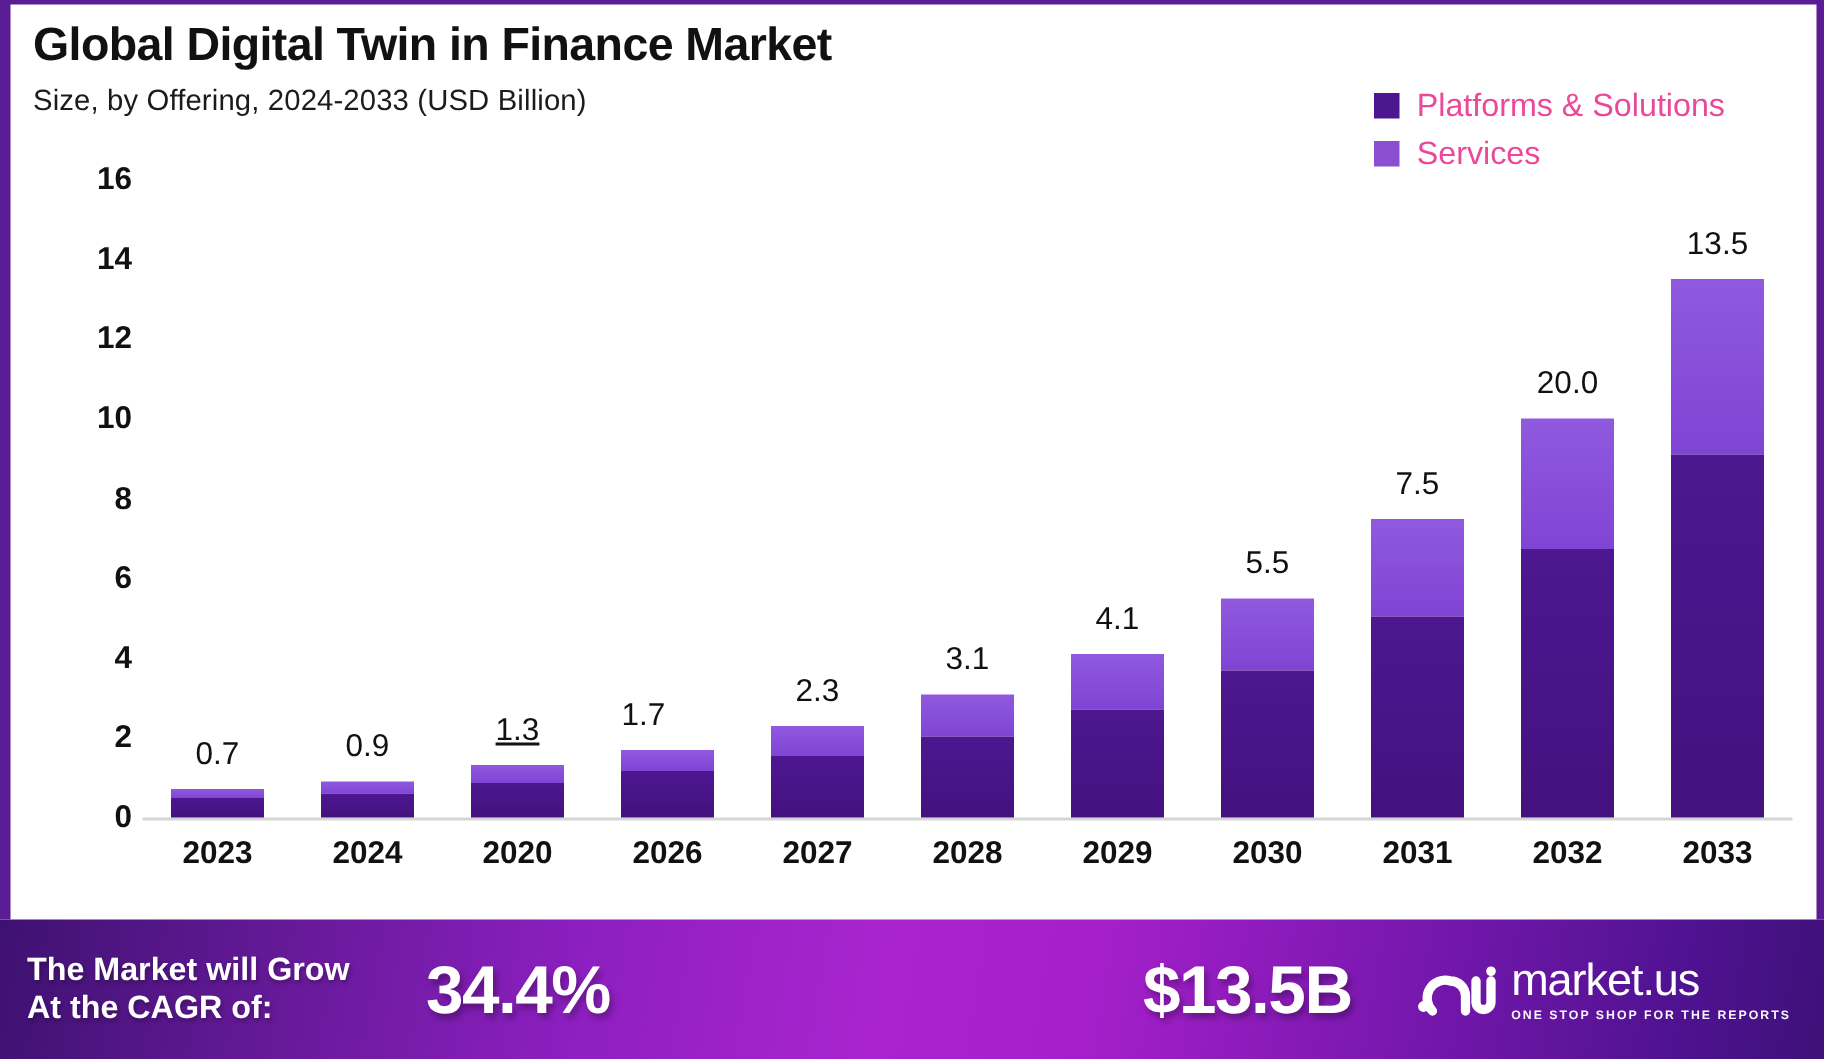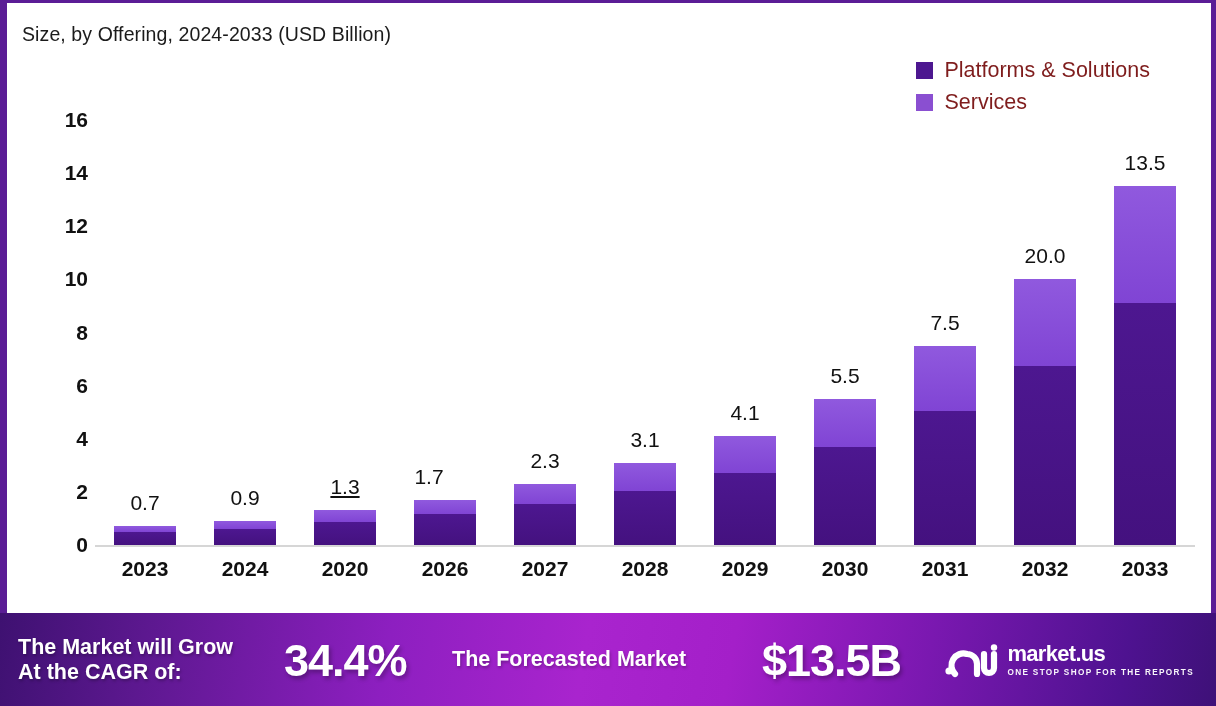--- a/index.html
+++ b/index.html
@@ -30,21 +30,21 @@
   .subtitle{
     margin-top:9px;
     font-size:19.5px;color:#1b1b1b;font-weight:400;
     letter-spacing:0.1px;white-space:nowrap;
   }
 
   
   .legend{position:absolute;right:66px;top:58px;}
   .legend-row{display:flex;align-items:center;margin-bottom:7px;}
   .legend-swatch{width:17px;height:17px;margin-right:11px;flex:0 0 auto;}
-  .legend-label{font-size:21.5px;color:#7f1d1d;white-space:nowrap;}
+  .legend-label{font-size:21.5px;color:#ec4899;white-space:nowrap;}
 
   
   .plot{
     position:absolute;
     left:0;top:0;width:1216px;height:613px;
   }
   .yaxis{position:absolute;left:36px;top:0;width:52px;height:613px;}
   .ytick{
     position:absolute;right:0;
     font-size:21px;font-weight:bold;color:#111;
@@ -106,39 +106,40 @@
   }
   .f1{position:absolute;left:18px;top:50%;transform:translateY(-50%);}
   .f2{position:absolute;left:284px;top:50%;transform:translateY(-50%);}
   .f3{position:absolute;left:452px;top:50%;transform:translateY(-50%);}
   .f4{position:absolute;left:762px;top:50%;transform:translateY(-50%);}
   .logo{position:absolute;right:22px;top:50%;transform:translateY(-50%);
         display:flex;align-items:center;}
   .logo-mark{width:54px;height:40px;margin-right:9px;flex:0 0 auto;}
   .logo-text{display:flex;flex-direction:column;justify-content:center;}
   .logo-word{
-    color:#ffffff;font-size:22px;font-weight:bold;line-height:1;
+    color:#ffffff;font-size:30px;font-weight:normal;line-height:1;
     letter-spacing:-0.7px;white-space:nowrap;
   }
   .logo-tag{
     color:#ffffff;font-size:8.2px;font-weight:bold;
     letter-spacing:1.35px;margin-top:3px;white-space:nowrap;
     opacity:.96;
   }
 </style>
 </head>
 <body>
 
 <div id="page">
 
   <div class="frame-top"></div>
   <div class="frame-left"></div>
   <div class="frame-right"></div>
 
   <div class="head">
+    <div class="title">Global Digital Twin in Finance Market</div>
     <div class="subtitle">Size, by Offering, 2024-2033 (USD Billion)</div>
   </div>
 
   <div class="legend" id="legend">
       <div class="legend-row">
         <span class="legend-swatch" style="background: rgb(77, 23, 144);"></span>
         <span class="legend-label">Platforms &amp; Solutions</span>
       </div>
       <div class="legend-row">
         <span class="legend-swatch" style="background: rgb(138, 79, 209);"></span>
@@ -231,21 +232,20 @@
       </div>
   </div>
 
   <div class="footer">
     <div class="f1 f-text">
       <div>The Market will Grow</div>
       <div>At the CAGR of:</div>
     </div>
     <div class="f2 f-big">34.4%</div>
     <div class="f3 f-text">
-      <div>The Forecasted Market</div>
     </div>
     <div class="f4 f-big">$13.5B</div>
 
     <div class="logo">
       <span class="logo-mark">
         <svg viewBox="0 0 54 40" width="54" height="40" aria-hidden="true">
           <circle cx="5" cy="31" r="3.6" fill="#ffffff"></circle>
           <path d="M11 34 A12 12 0 0 1 23 14 A10 10 0 0 1 33 24 L33 34" fill="none" stroke="#ffffff" stroke-width="6.2" stroke-linecap="round"></path>
           <path d="M40 14 L40 28 A5 5 0 0 0 50 28 L50 14" fill="none" stroke="#ffffff" stroke-width="6.2" stroke-linecap="round"></path>
           <circle cx="50" cy="7.5" r="3.2" fill="#ffffff"></circle>

